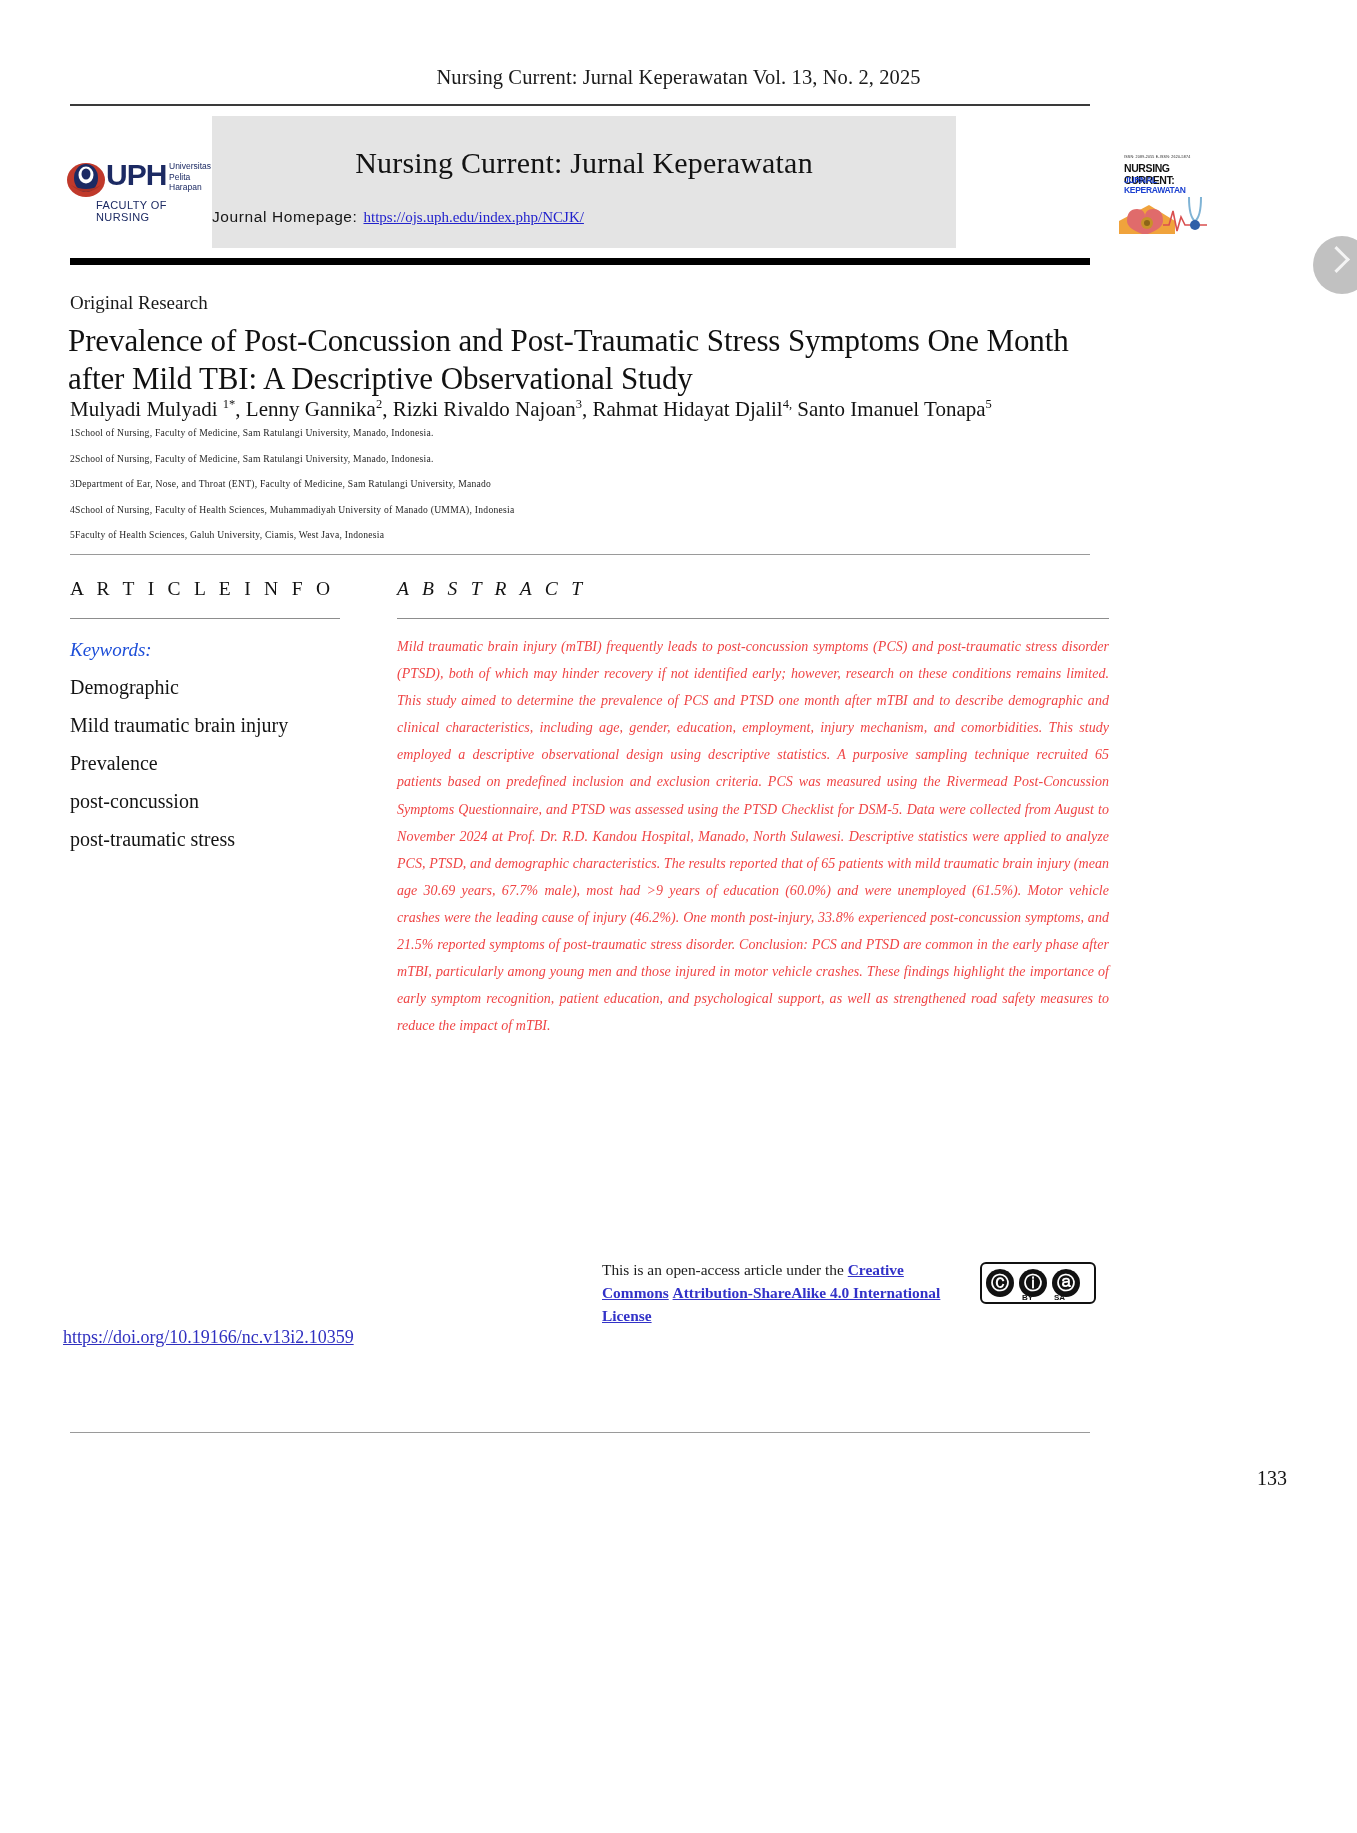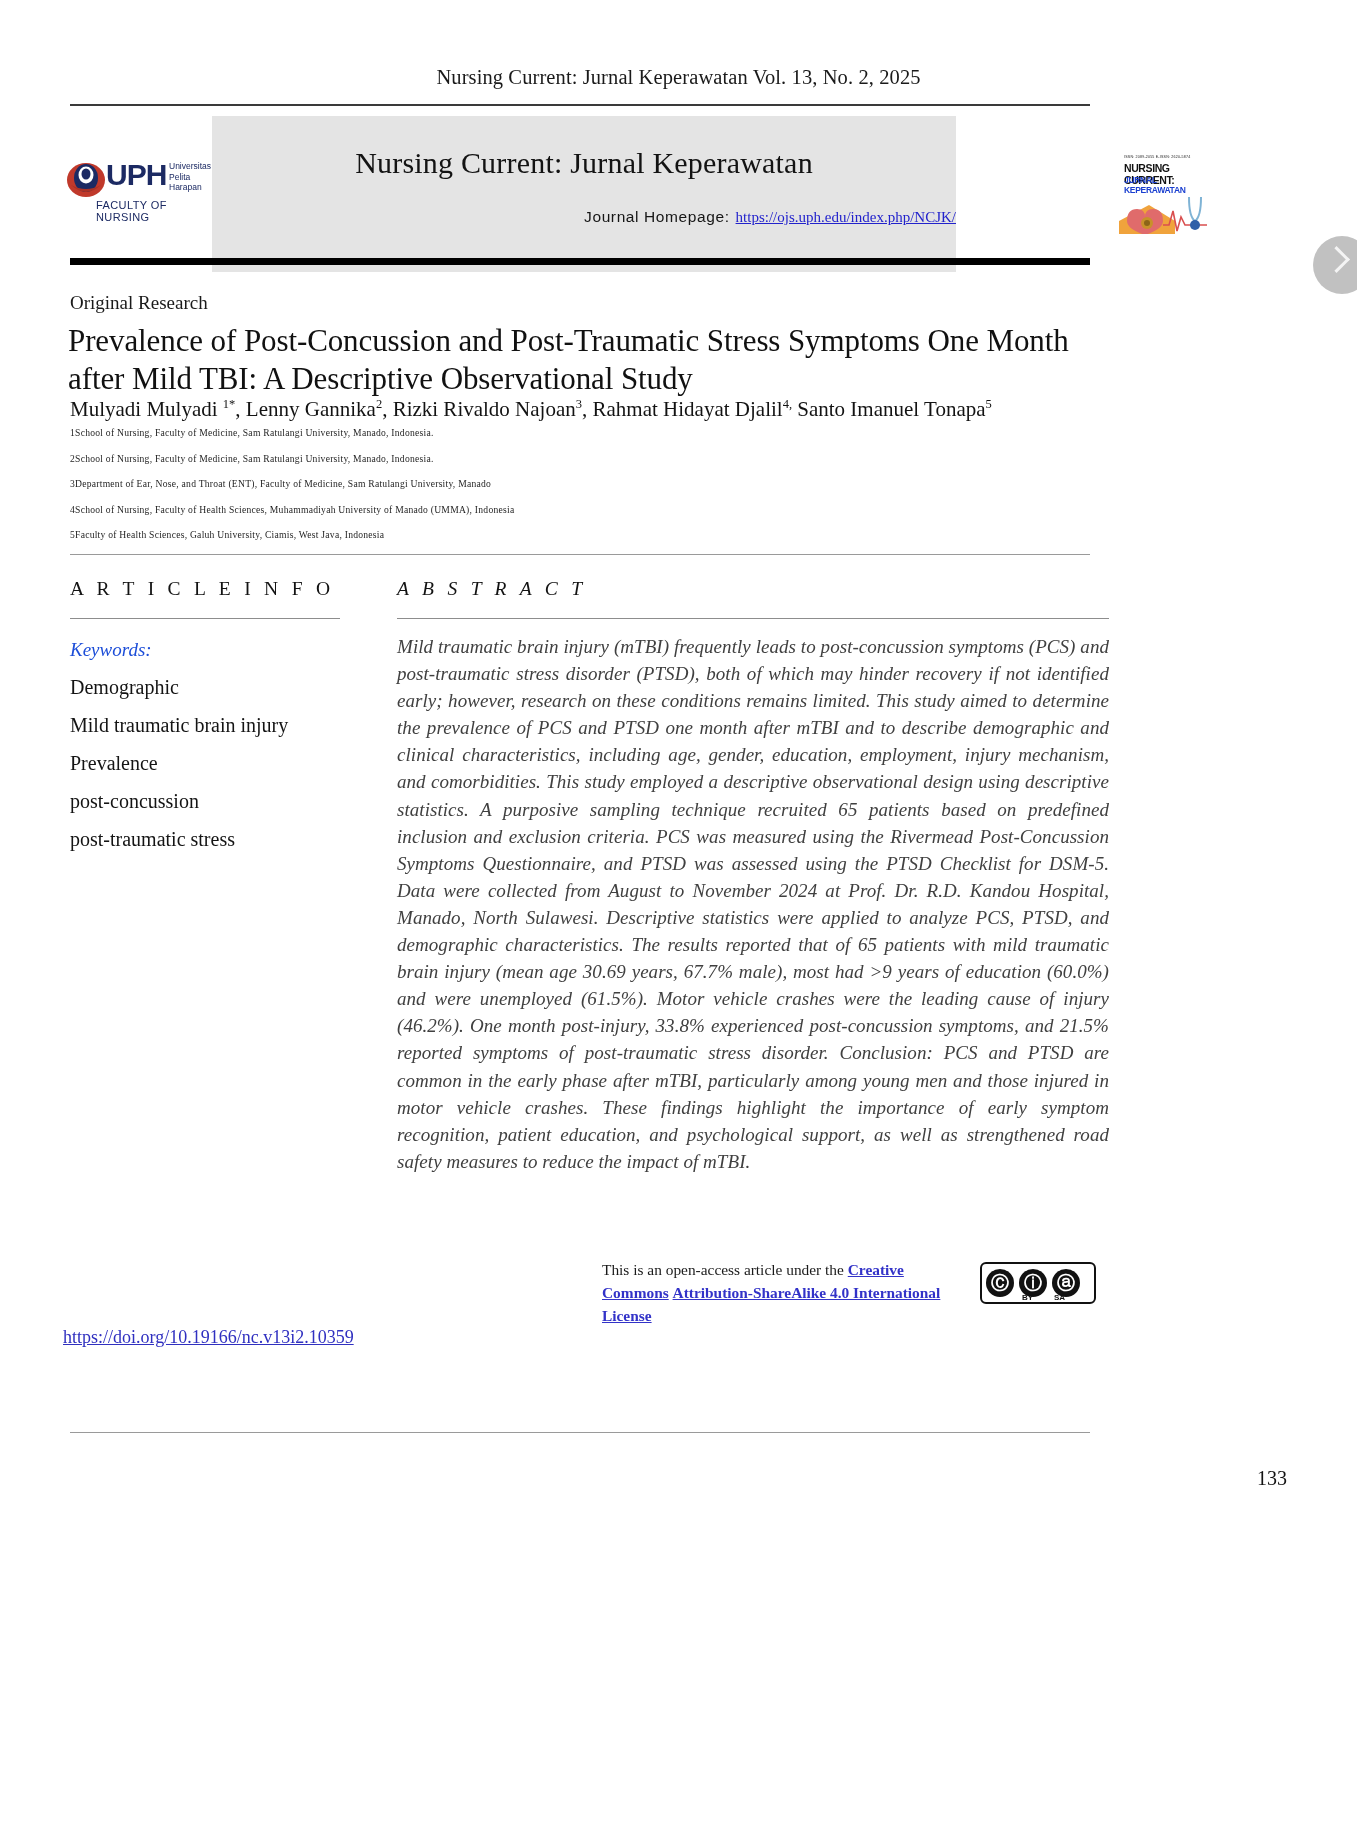--- a/index.html
+++ b/index.html
@@ -45,39 +45,39 @@
     width: 1020px;
     height: 7px;
     background: #000000;
   }
   
   .banner {
     position: absolute;
     left: 212px;
     top: 116px;
     width: 744px;
-    height: 156px;
+    height: 132px;
     background: #e4e4e4;
   }
   .banner-title {
     position: absolute;
     left: 0;
     top: 30px;
     width: 744px;
     text-align: center;
     font-size: 30px;
     color: #131313;
     letter-spacing: 0.2px;
   }
   .banner-homepage {
     position: absolute;
     left: 0;
     top: 92px;
     width: 744px;
-    text-align: right;
+    text-align: left;
     font-size: 15.5px;
     color: #161616;
     font-family: "Liberation Sans", sans-serif;
     letter-spacing: 0.6px;
   }
   .banner-homepage .hp-link {
     font-family: "Liberation Serif", serif;
     color: #2222cc;
     text-decoration: underline;
     letter-spacing: 0;
@@ -258,24 +258,24 @@
     width: 712px;
     font-style: italic;
   }
   .abstract-rule {
     height: 1px;
     background: #8d8d8d;
     margin-top: 18px;
   }
   .abstract-body {
     margin-top: 14px;
-    font-size: 19px;
+    font-size: 14px;
     line-height: 27.1px;
     text-align: justify;
-    color: #404040;
+    color: #ef4444;
     letter-spacing: 0.05px;
   }
   
   .dates {
     position: absolute;
     left: 70px;
     top: 1248px;
     font-size: 18px;
     line-height: 21.5px;
     color: #131313;

